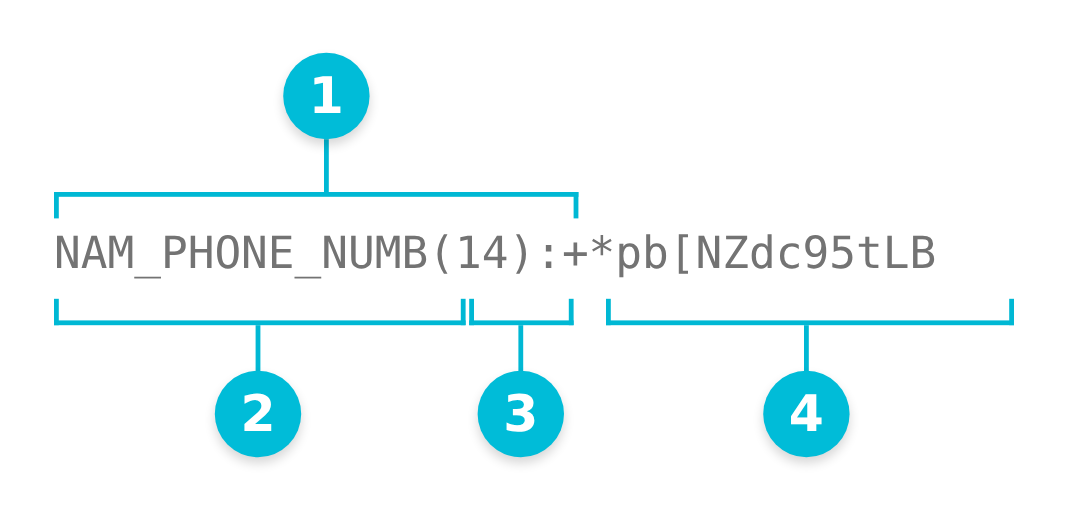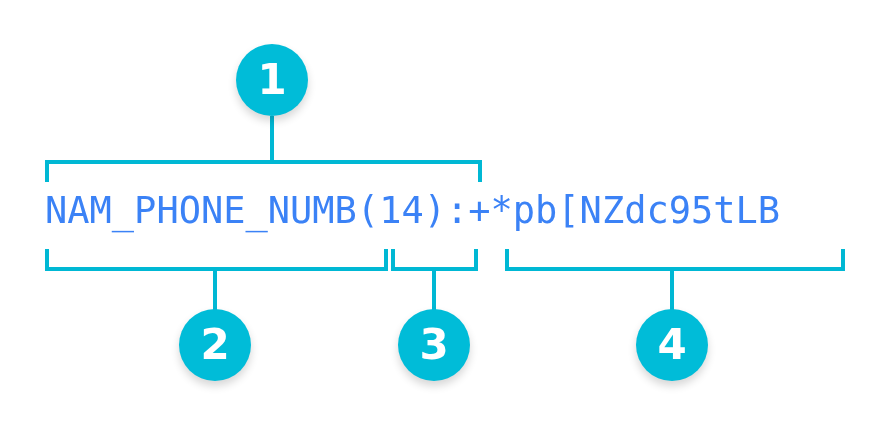--- a/index.html
+++ b/index.html
@@ -25,21 +25,21 @@
   .code-string {
     position: absolute;
     left: 45px;
     top: 186px;
     width: 800px;
     height: 50px;
     font-family: "DejaVu Sans Mono", monospace;
     font-size: 37px;
     line-height: 50px;
     letter-spacing: 0px;
-    color: #3b82f6;
+    color: #737373;
     white-space: pre;
     user-select: text;
   }
 
   
   .bracket {
     position: absolute;
   }
   .bracket .rail {
     position: absolute;

